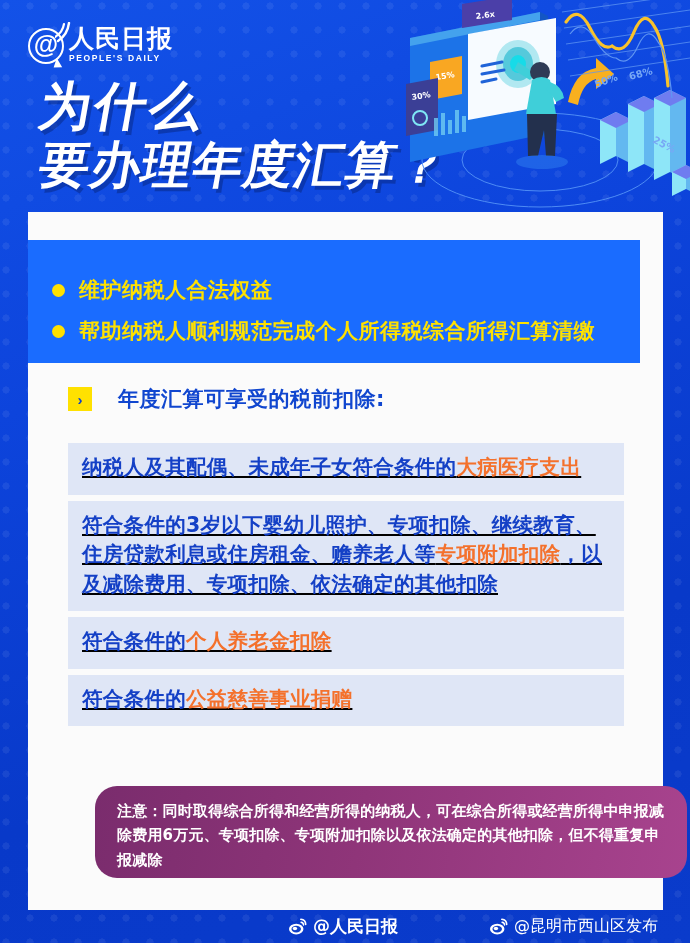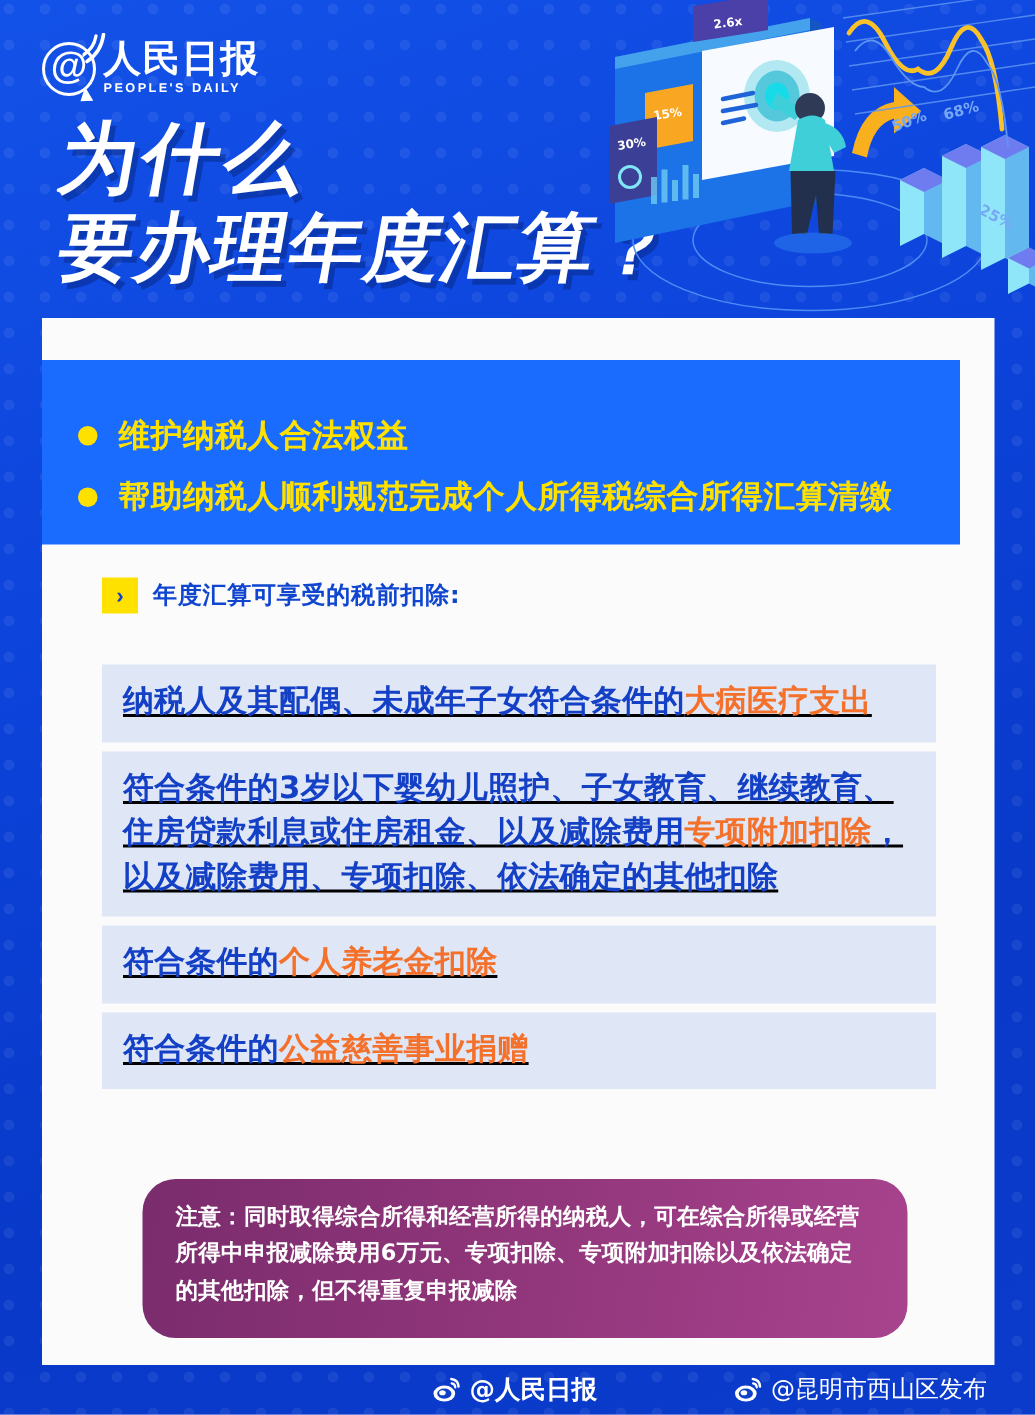--- a/index.html
+++ b/index.html
@@ -54,32 +54,32 @@
   .b-row{display:flex;align-items:flex-start;gap:14px;padding:0 24px;}
   .b-row.first{padding-top:36px;}
   .b-row.second{padding-top:12px;}
   .dot{width:13px;height:13px;border-radius:50%;background:#ffe100;flex:none;margin-top:8px;}
   .b-txt{color:#ffe100;font-weight:bold;font-size:21px;line-height:1.38;letter-spacing:.5px;
          font-family:"DejaVu Sans","Liberation Sans",sans-serif;}
 
   .sec-head{position:absolute;left:68px;top:385px;display:flex;align-items:center;gap:10px;}
   .chev{width:24px;height:24px;background:#ffe100;display:flex;align-items:center;justify-content:center;
         color:#1040c8;font-size:15px;font-weight:bold;flex:none;}
-  .sec-head .t{color:#1046cf;font-weight:bold;font-size:16px;letter-spacing:.5px;
-               font-family:"DejaVu Sans","Liberation Sans",sans-serif;}
+  .sec-head .t{color:#1046cf;font-weight:bold;font-size:21px;letter-spacing:.5px;
+               font-family:"DejaVu Sans","Liberation Sans",sans-serif;margin-left:16px;}
 
   .cards{position:absolute;left:68px;top:443px;width:556px;text-decoration:underline;}
   .card{background:#dfe6f6;padding:10px 14px 12px 14px;margin-bottom:6px;}
   .card p{margin:0;color:#1440c6;font-weight:bold;font-size:20.5px;line-height:1.44;letter-spacing:.3px;
           font-family:"DejaVu Sans","Liberation Sans",sans-serif;}
   .hl{color:#f4712c;}
 
-  .note{position:absolute;left:95px;top:786px;width:510px;border-radius:22px;
+  .note{position:absolute;left:95px;top:786px;width:592px;border-radius:22px;
         background:linear-gradient(100deg,#7a2c6d 0%,#8f3579 45%,#a8438e 100%);
-        padding:13px 22px 20px 22px;box-sizing:border-box;}
+        padding:13px 22px 6px 22px;box-sizing:border-box;}
   .note p{margin:0;color:#fff;font-weight:bold;font-size:15px;line-height:1.62;letter-spacing:.2px;
           font-family:"DejaVu Sans","Liberation Sans",sans-serif;}
 
   
   .footer{position:absolute;left:0;bottom:0;width:690px;height:33px;display:flex;align-items:center;padding-left:28px;}
   .fitem{display:flex;align-items:center;gap:6px;color:#fff;
          font-family:"DejaVu Sans","Liberation Sans",sans-serif;}
   .fitem.one{position:absolute;left:288px;font-size:17px;font-weight:bold;}
   .fitem.two{position:absolute;left:489px;font-size:16px;font-weight:normal;}
   .wb{width:19px;height:17px;flex:none;}
@@ -227,21 +227,21 @@
   <div class="sec-head">
     <span class="chev">›</span>
     <span class="t">年度汇算可享受的税前扣除:</span>
   </div>
 
   <div class="cards">
     <div class="card">
       <p><span>纳税人及其配偶、未成年子女符合条件的</span><span class="hl">大病医疗支出</span><span></span></p>
     </div>
     <div class="card">
-      <p><span>符合条件的3岁以下婴幼儿照护、子女教育、继续教育、住房贷款利息或住房租金、以及减除费用</span><span class="hl">专项附加扣除</span><span>，以及减除费用、专项扣除、依法确定的其他扣除</span></p>
+      <p><span>符合条件的3岁以下婴幼儿照护、专项扣除、继续教育、住房贷款利息或住房租金、赡养老人等</span><span class="hl">专项附加扣除</span><span>，以及减除费用、专项扣除、依法确定的其他扣除</span></p>
     </div>
     <div class="card">
       <p><span>符合条件的</span><span class="hl">个人养老金扣除</span><span></span></p>
     </div>
     <div class="card">
       <p><span>符合条件的</span><span class="hl">公益慈善事业捐赠</span><span></span></p>
     </div>
   </div>
 
   <div class="note">

